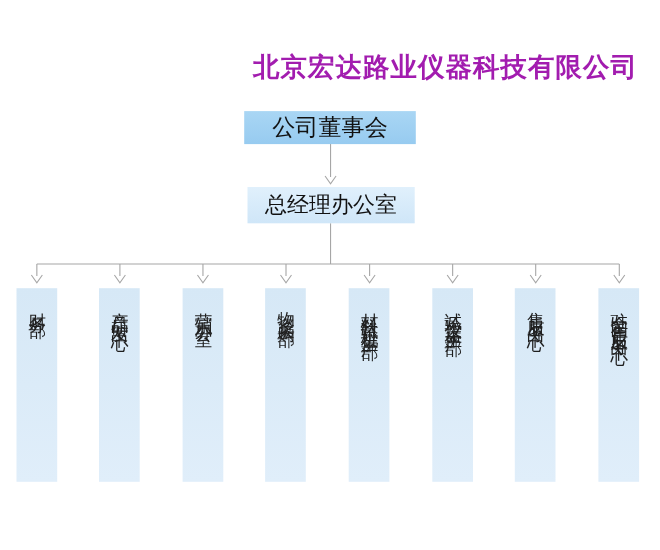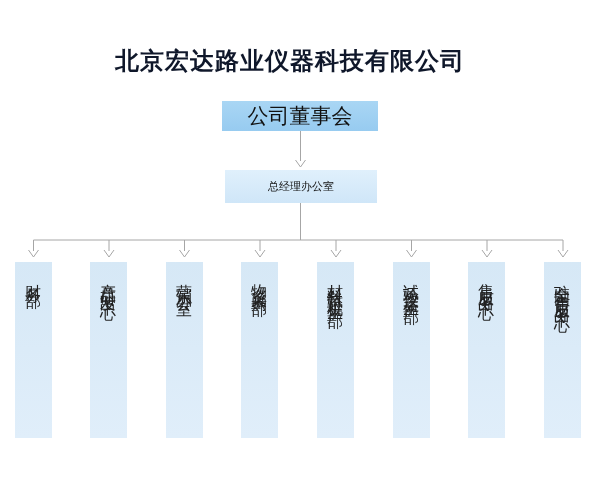--- a/index.html
+++ b/index.html
@@ -13,26 +13,26 @@
     width: 600px;
     height: 500px;
     background: #ffffff;
     overflow: hidden;
   }
   .chart-title {
     position: absolute;
     top: 45px;
     left: 0;
     width: 580px;
-    text-align: center;
+    text-align: right;
     font-family: "Liberation Serif", serif;
     font-weight: bold;
     font-size: 24px;
     letter-spacing: 1px;
-    color: #0f172a;
+    color: #a21caf;
     white-space: nowrap;
   }
   .connector-layer {
     position: absolute;
     top: 0;
     left: 0;
     width: 600px;
     height: 500px;
     pointer-events: none;
   }
@@ -50,21 +50,21 @@
     width: 156px;
     height: 30px;
     font-size: 21px;
     background: linear-gradient(180deg, #a9d6f4 0%, #97cbf0 100%);
   }
   .node-gm {
     left: 225px;
     top: 170px;
     width: 152px;
     height: 33px;
-    font-size: 11px;
+    font-size: 20px;
     background: linear-gradient(180deg, #e0f0fc 0%, #cfe6f8 100%);
   }
   .dept-node {
     position: absolute;
     top: 262px;
     width: 37px;
     height: 176px;
     background: linear-gradient(180deg, #d6e8f6 0%, #e0eefa 100%);
     display: flex;
     justify-content: center;

